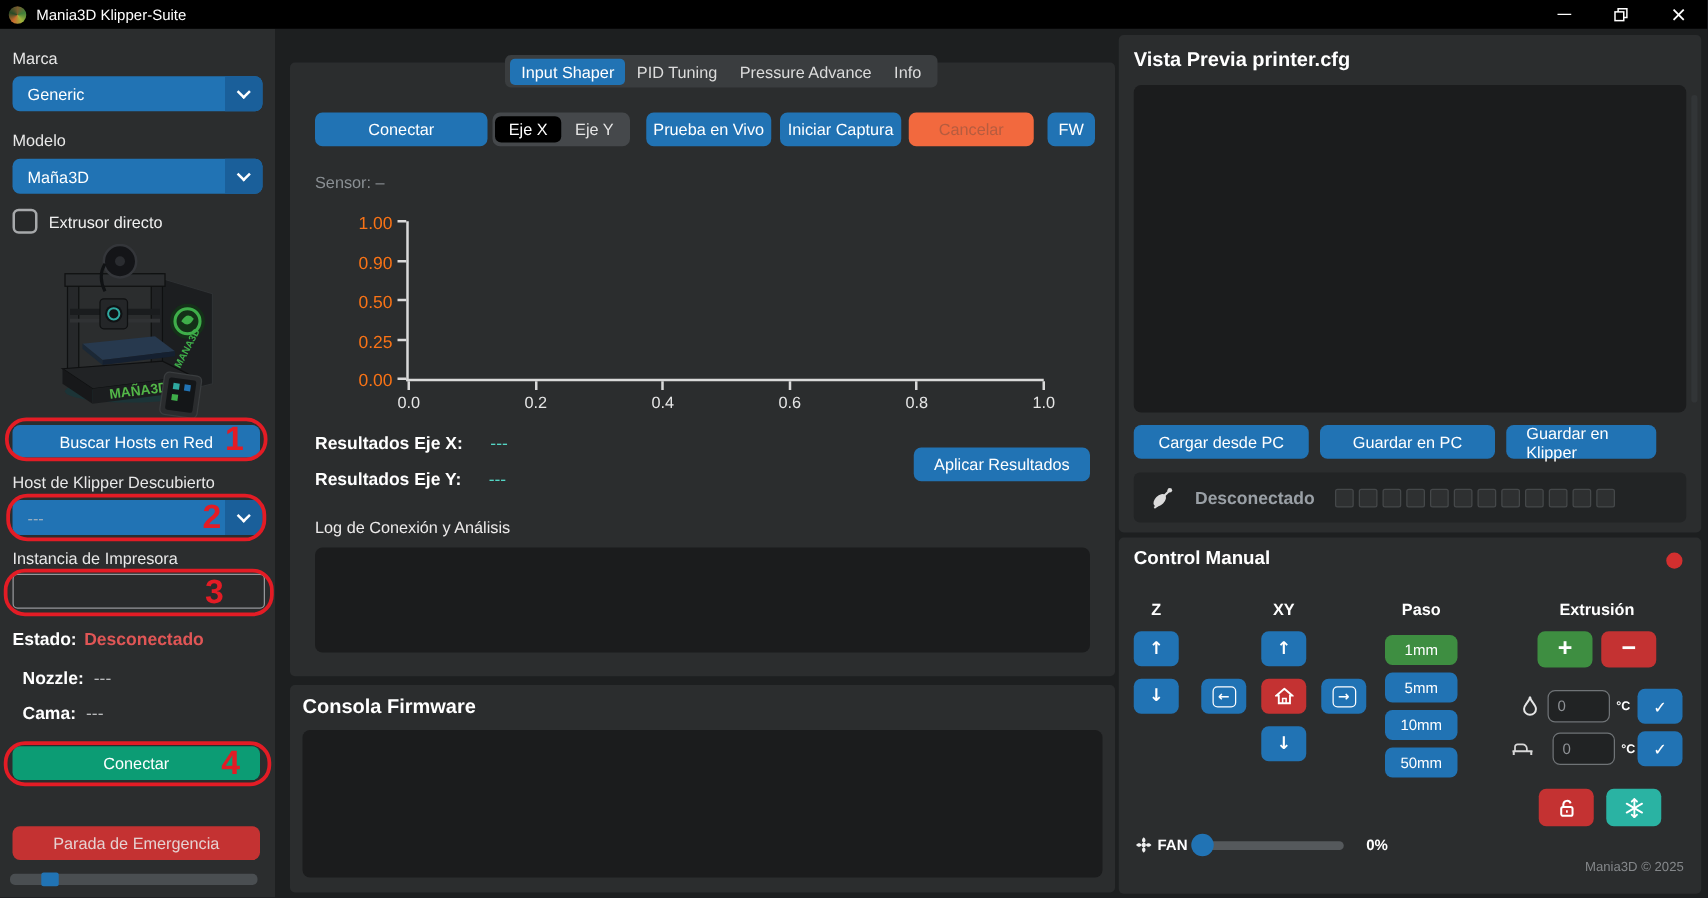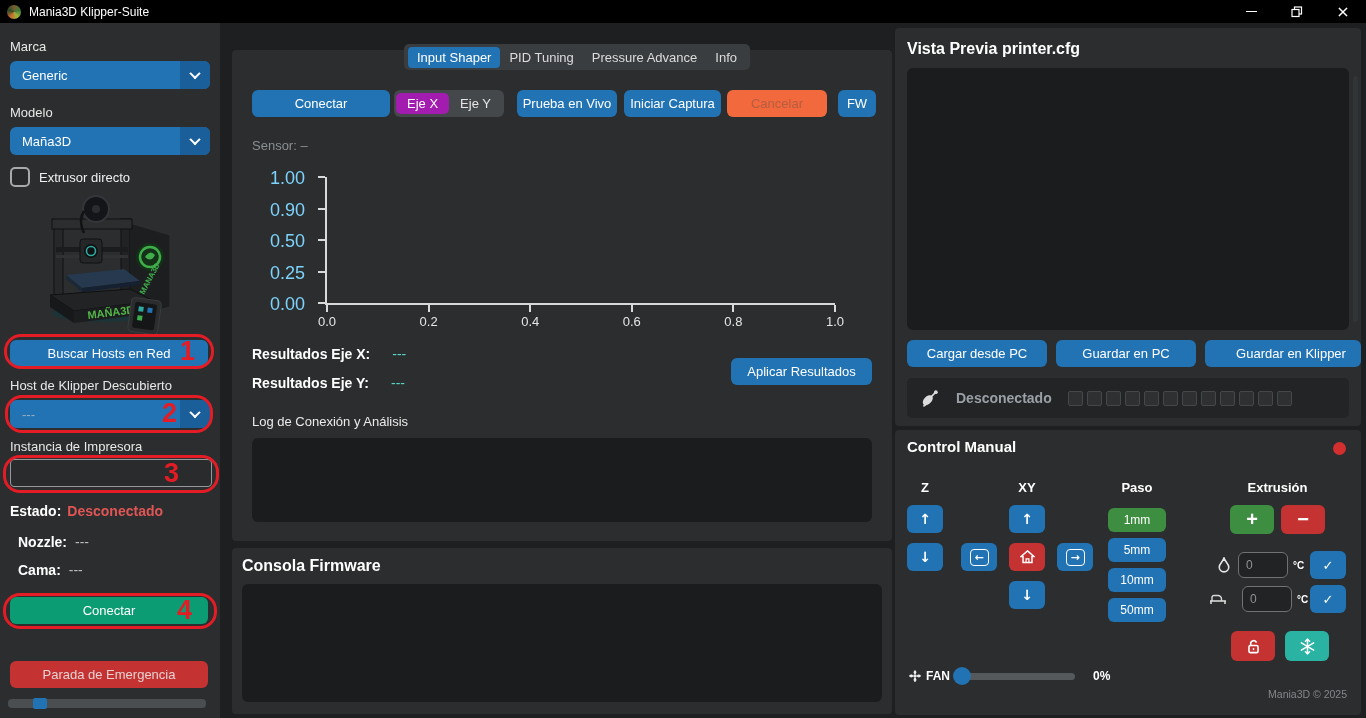--- a/index.html
+++ b/index.html
@@ -44,31 +44,31 @@
   .ann-num { position:absolute; color:#e31c25; font-weight:bold; font-size:27px; z-index:21; }
 
   
   .center { position:absolute; left:232px; top:23px; width:660px; height:695px; }
   .tabbar { position:absolute; left:172px; top:21px; height:26px; background:#3a3d3f; border-radius:5px; display:flex; align-items:center; padding:0 4px; z-index:6; }
   .tab { font-size:13px; color:#dcdcdc; padding:3px 9px; border-radius:4px; white-space:nowrap; }
   .tab.active { background:#2173b4; color:#fff; }
   .cbtn { position:absolute; height:27px; border-radius:6px; display:flex; align-items:center; justify-content:center; font-size:13px; color:#fff; }
   .seg { position:absolute; height:27px; background:#45484b; border-radius:6px; display:flex; align-items:center; padding:0 2px; }
   .seg .seg-item { font-size:13px; color:#e6e6e6; padding:3px 11px; border-radius:5px; }
-  .seg .seg-item.active { background:#a21caf; color:#fff; }
+  .seg .seg-item.active { background:#000000; color:#fff; }
   .orange { background:#f2693e; }
   .orange-dim { color:#b65c3f; }
   .sensor { position:absolute; color:#8a8f93; font-size:13px; }
 
   
   .chart { position:absolute; left:20px; top:112px; width:616px; height:170px; }
   .plot { position:absolute; left:73px; top:15px; width:510px; height:128px;
           border-left:2px solid #d9d9d9; border-bottom:2px solid #d9d9d9; }
   .ytick-mark { position:absolute; left:-9px; width:7px; height:2px; background:#d9d9d9; transform:translateY(1px); }
-  .ytick-label { position:absolute; right:calc(100% + 13px); width:44px; text-align:left; font-size:18px; color:#7dd3fc; transform:translateY(50%); margin-bottom:-1px; }
+  .ytick-label { position:absolute; right:calc(100% + 13px); width:44px; text-align:right; font-size:14px; color:#f97316; transform:translateY(50%); margin-bottom:-1px; }
   .xtick-mark { position:absolute; bottom:-9px; width:2px; height:7px; background:#d9d9d9; transform:translateX(-50%); }
   .xtick-label { position:absolute; top:calc(100% + 11px); font-size:13px; color:#e6e6e6; transform:translateX(-50%); }
 
   .res-row { position:absolute; font-size:14px; color:#fff; font-weight:bold; }
   .res-row .res-val { color:#54d6c5; font-weight:normal; margin-left:22px; }
   .log-label { position:absolute; color:#eceaea; font-size:13px; }
   .heading { position:absolute; color:#fff; font-weight:bold; font-size:16px; }
 
   
   .rightcol { position:absolute; left:895px; top:23px; width:466px; height:695px; }
@@ -308,21 +308,21 @@
       <span class="heading" style="left:12px; top:12px;">Vista Previa printer.cfg</span>
       <div class="inset" style="left:12px; top:40px; width:442px; height:262px;"></div>
       <div class="scrollhint" style="left:458px; top:48px; height:246px;"></div>
 
       <div class="rbtn" style="left:12px; top:312px; width:140px;">
         <span>Cargar desde PC</span>
       </div>
       <div class="rbtn dimtext" style="left:161px; top:312px; width:140px;">
         <span>Guardar en PC</span>
       </div>
-      <div class="rbtn dimtext" style="left:310px; top:312px; width:156px;padding-left:16px;">
+      <div class="rbtn dimtext" style="left:310px; top:312px; width:120px;padding-left:16px;">
         <span>Guardar en Klipper</span>
       </div>
 
       <div class="statusbar">
         <svg width="22" height="22" viewBox="0 0 20 20" style="margin-left:12px;">
           <ellipse cx="8" cy="12" rx="5.5" ry="3.4" transform="rotate(-45 8 12)" fill="#dcdcdc"></ellipse>
           <line x1="8" y1="12" x2="14.6" y2="5.4" stroke="#dcdcdc" stroke-width="1.5"></line>
           <circle cx="15.3" cy="4.7" r="1.7" fill="#dcdcdc"></circle>
           <line x1="4" y1="17.5" x2="9" y2="14" stroke="#dcdcdc" stroke-width="1.5"></line>
         </svg>

